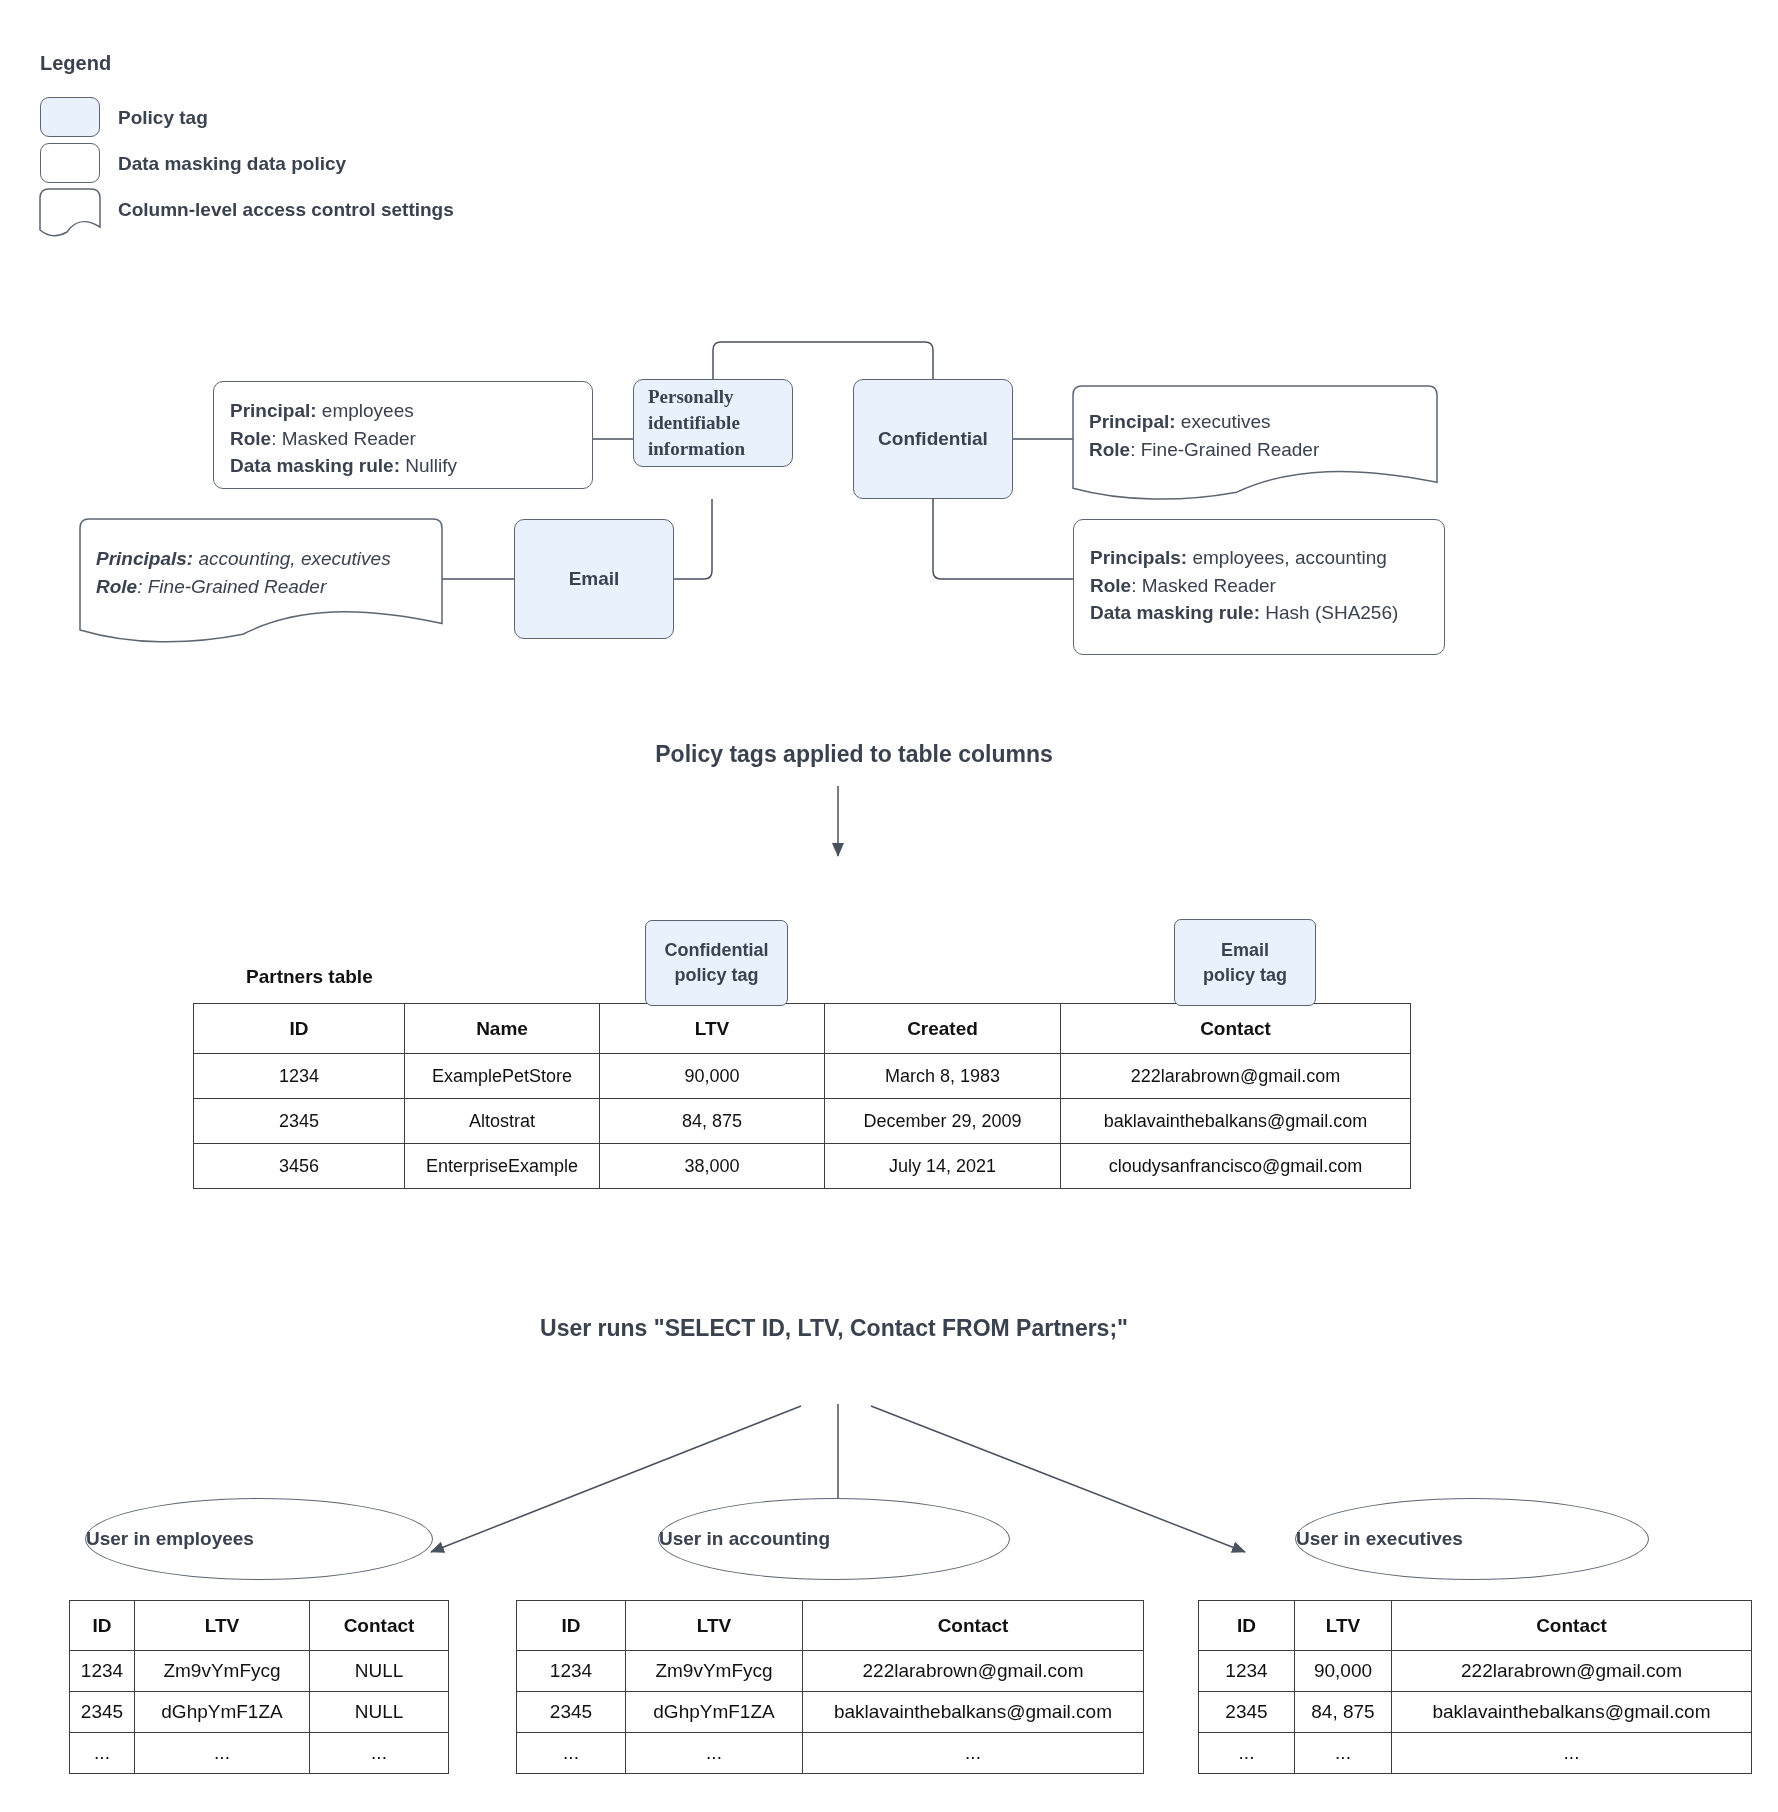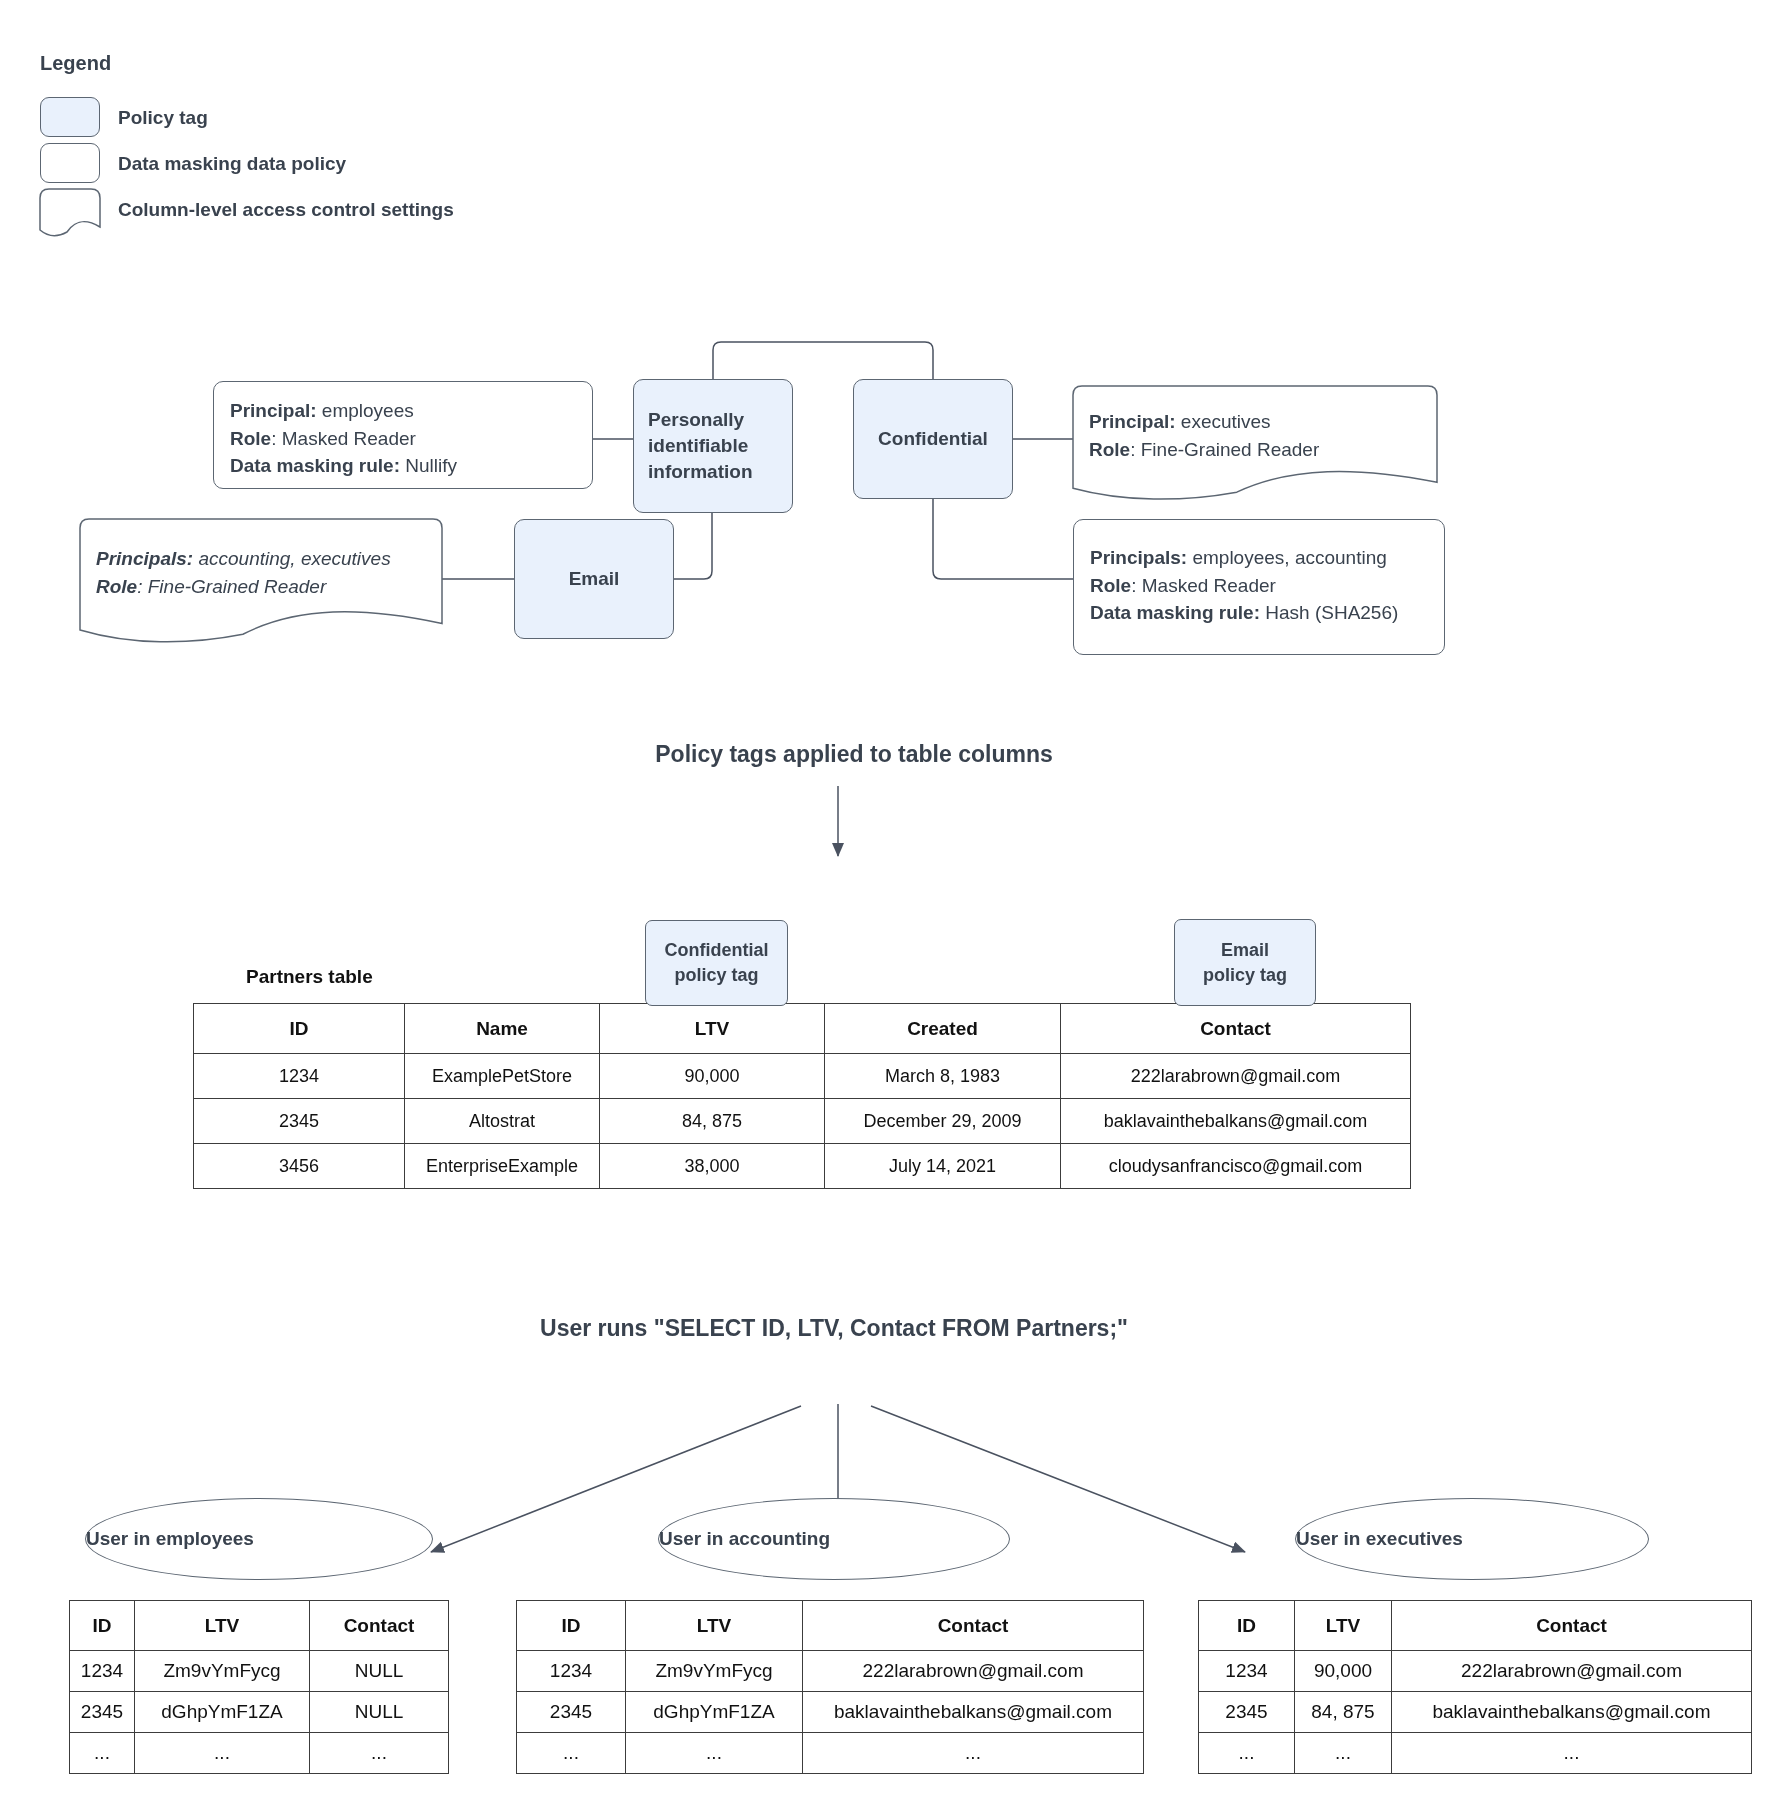--- a/index.html
+++ b/index.html
@@ -81,21 +81,21 @@
   <div class="legend-label" style="left:118px;top:153px;">Data masking data policy</div>
 
   <div class="flag" style="left:40px;top:189px;width:60px;height:48px;">
     <svg width="60" height="48" viewBox="0 0 60 48">
         <path d="M 9 0 H 51 Q 60 0 60 9 V 38 C 46.800000000000004 30 36 30 27 43 C 18 48 8.4 48 0 41 V 9 Q 0 0 9 0 Z"></path>
       </svg>
   </div>
   <div class="legend-label" style="left:118px;top:199px;">Column-level access control settings</div>
 
 
-  <div class="box blue pii-lab node-label" style="left:633px;top:379px;width:160px;height:134px;">
+  <div class="box blue pii-lab node-label" style="left:633px;top:379px;width:160px;height:88px;font-family:Liberation Serif, serif;">
     <span>Personally identifiable information</span>
   </div>
 
   <div class="box blue center-lab node-label" style="left:853px;top:379px;width:160px;height:120px;">
     <span>Confidential</span>
   </div>
 
   <div class="box blue center-lab node-label" style="left:514px;top:519px;width:160px;height:120px;">
     <span>Email</span>
   </div>

